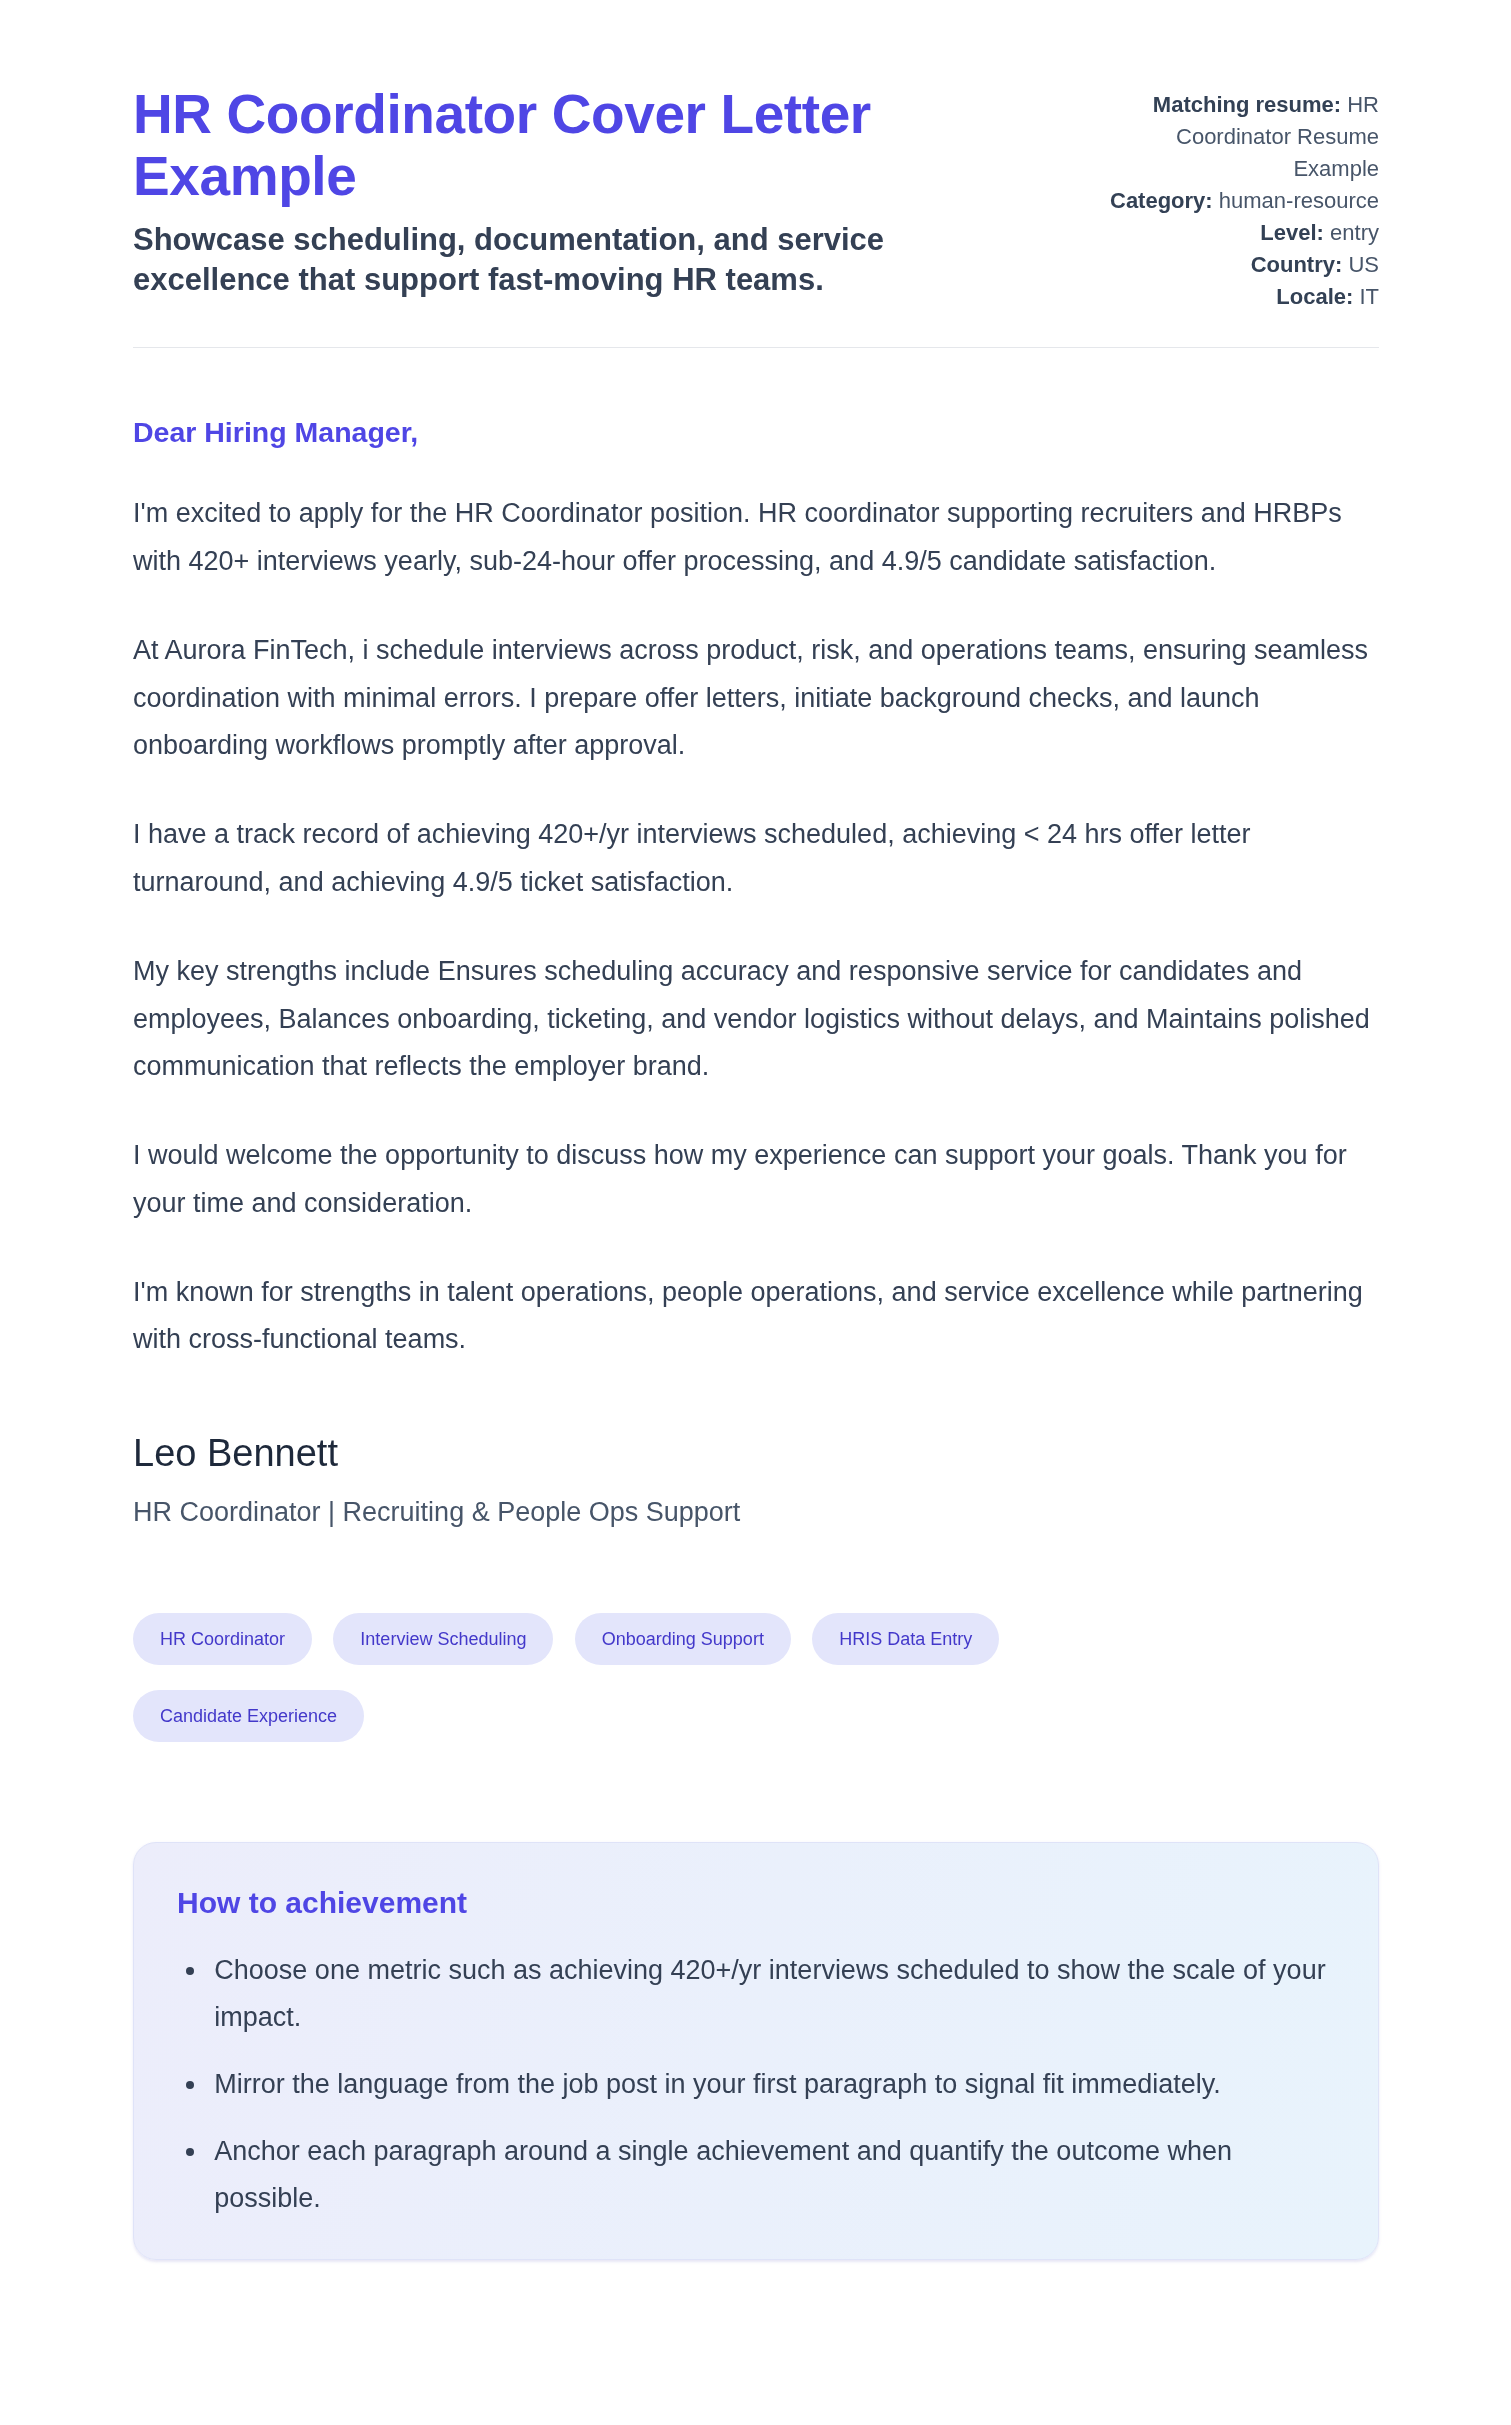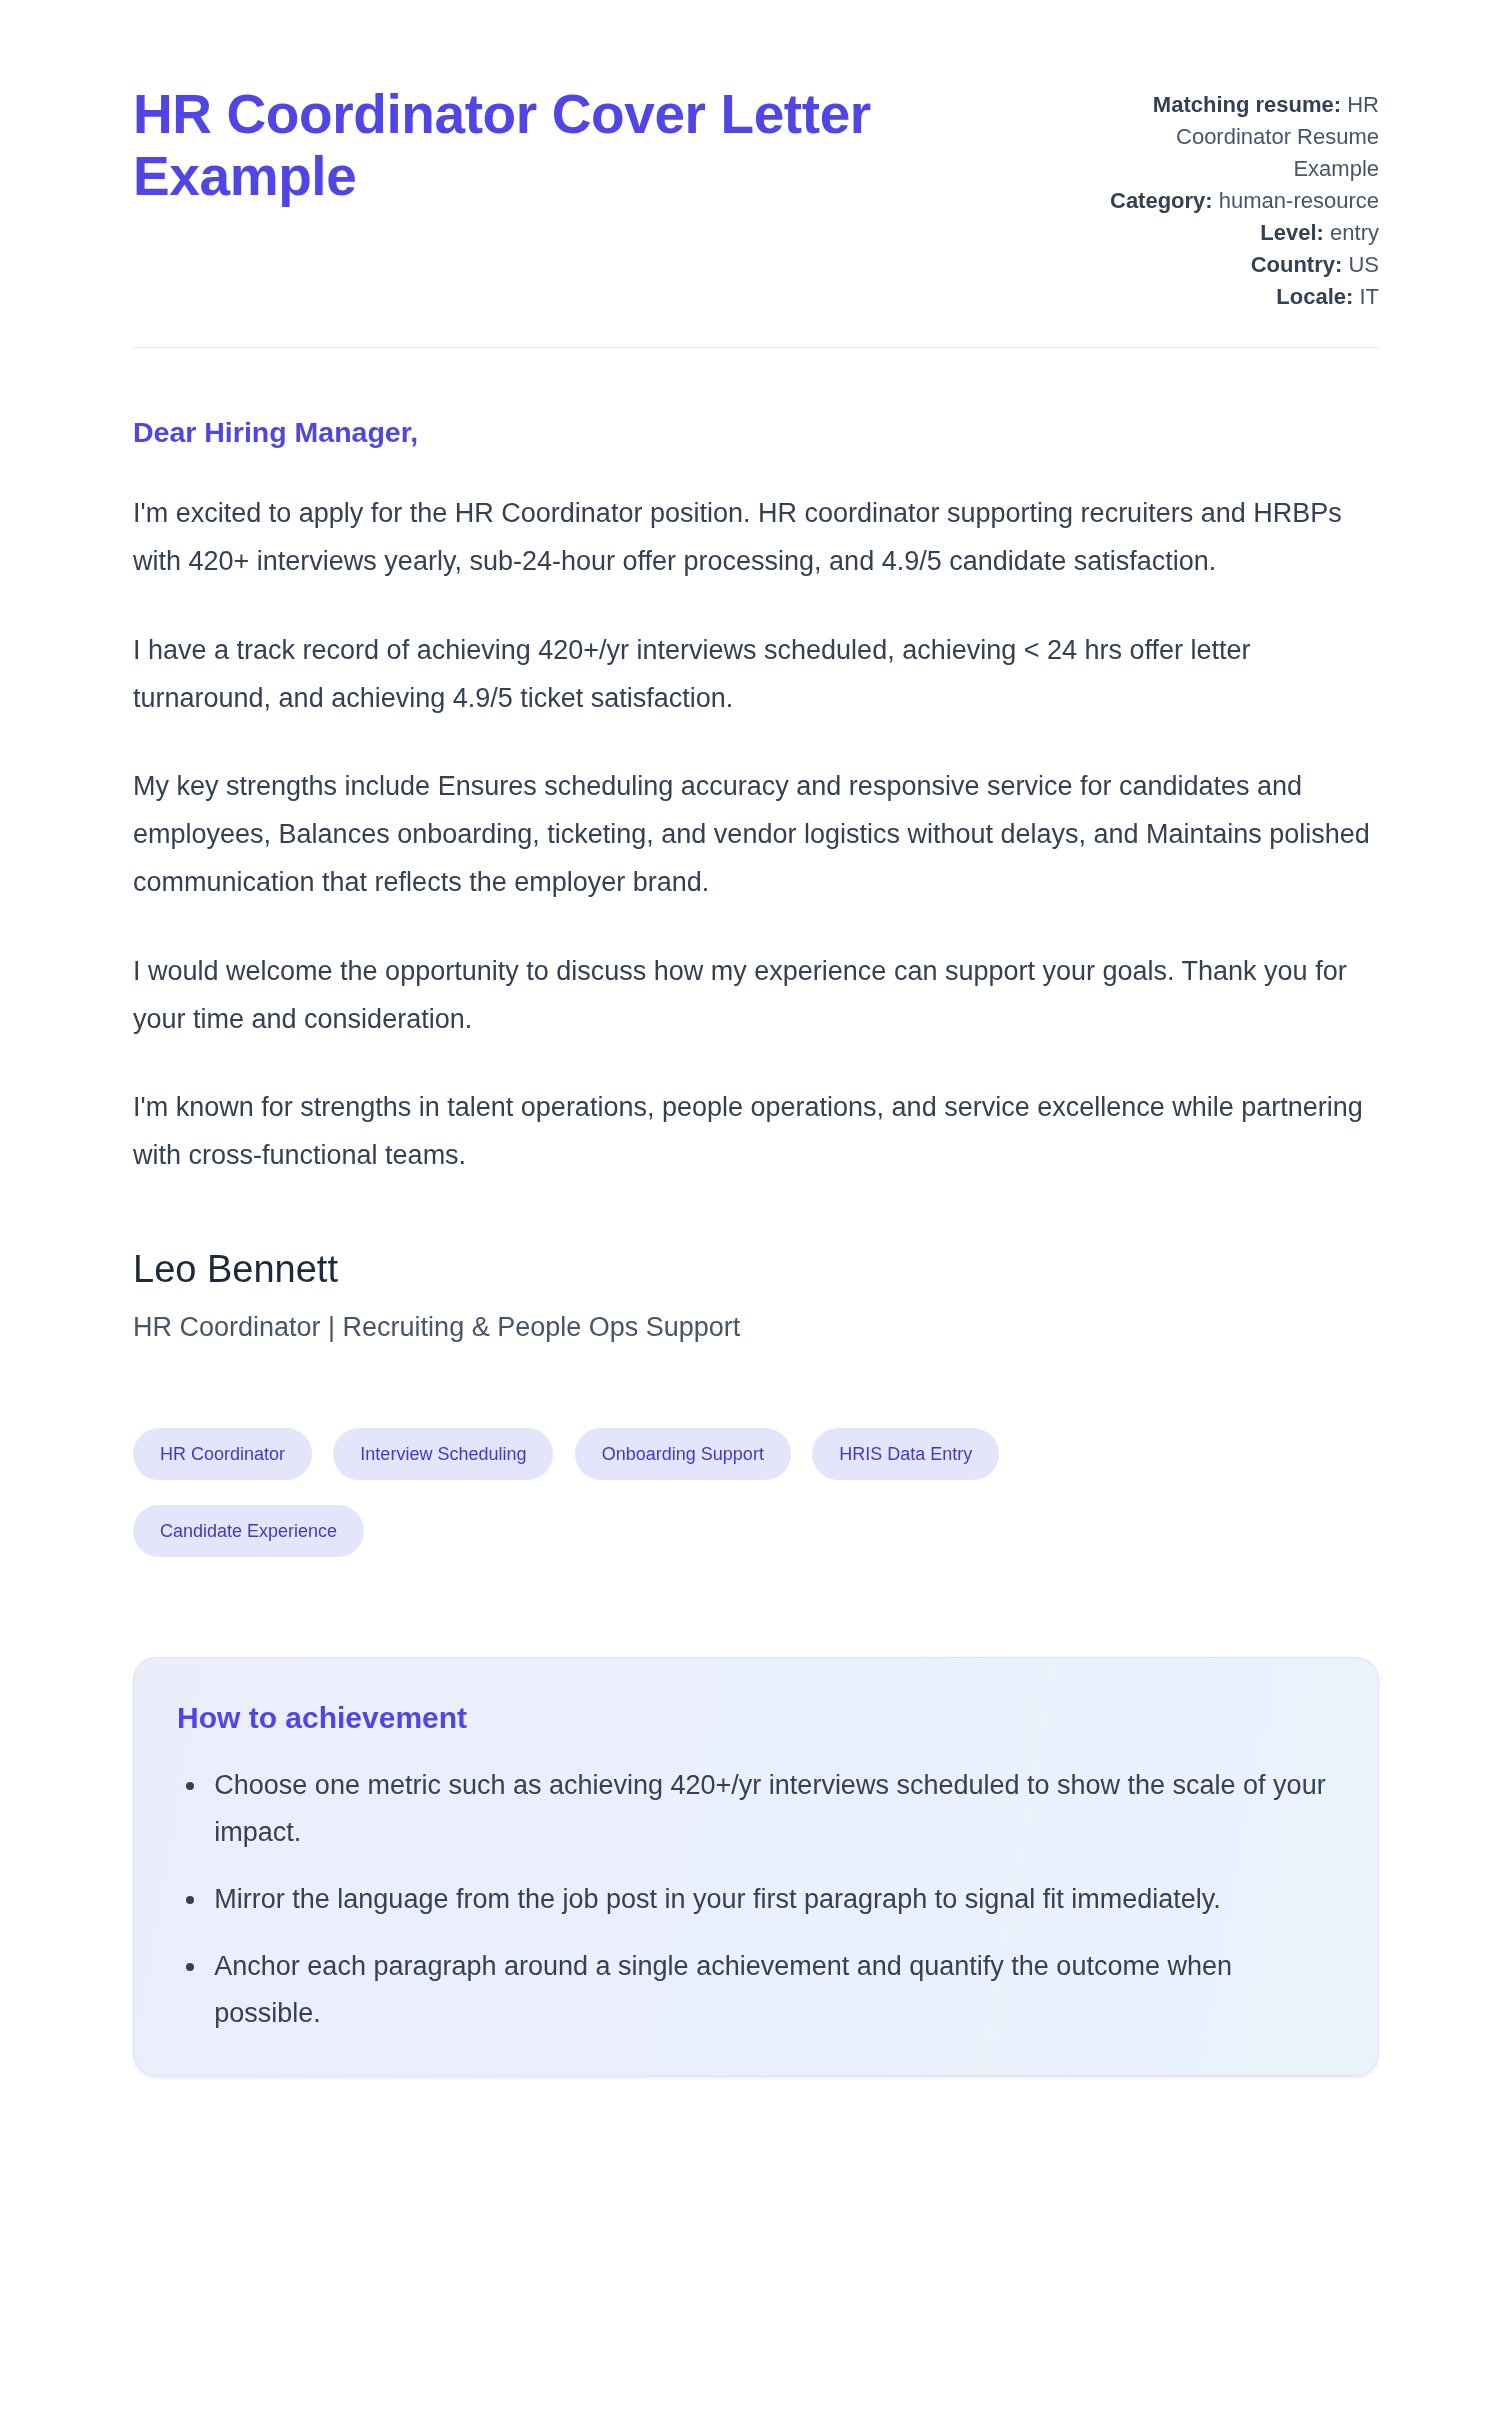--- a/index.html
+++ b/index.html
@@ -134,36 +134,38 @@
   .tips-list li:last-child{margin-bottom:0;}
 </style>
 </head>
 <body>
 
 <div class="page">
 
   <header class="header">
     <div class="header-left">
       <h1 class="title">HR Coordinator Cover Letter Example</h1>
+      <p class="subtitle">Showcase scheduling, documentation, and service excellence that support fast-moving HR teams.</p>
     </div>
     <aside class="meta">
       <div class="meta-row"><strong>Matching resume:</strong> <span>HR Coordinator Resume Example</span></div>
       <div class="meta-row"><strong>Category:</strong> <span>human-resource</span></div>
       <div class="meta-row"><strong>Level:</strong> <span>entry</span></div>
       <div class="meta-row"><strong>Country:</strong> <span>US</span></div>
       <div class="meta-row"><strong>Locale:</strong> <span>IT</span></div>
     </aside>
   </header>
 
   <hr class="divider">
 
   <main>
     <p class="greeting">Dear Hiring Manager,</p>
 
     <p class="para">I'm excited to apply for the HR Coordinator position. HR coordinator supporting recruiters and HRBPs with 420+ interviews yearly, sub-24-hour offer processing, and 4.9/5 candidate satisfaction.</p>
+    <p class="para">At Aurora FinTech, i schedule interviews across product, risk, and operations teams, ensuring seamless coordination with minimal errors. I prepare offer letters, initiate background checks, and launch onboarding workflows promptly after approval.</p>
     <p class="para">I have a track record of achieving 420+/yr interviews scheduled, achieving &lt; 24 hrs offer letter turnaround, and achieving 4.9/5 ticket satisfaction.</p>
     <p class="para">My key strengths include Ensures scheduling accuracy and responsive service for candidates and employees, Balances onboarding, ticketing, and vendor logistics without delays, and Maintains polished communication that reflects the employer brand.</p>
     <p class="para">I would welcome the opportunity to discuss how my experience can support your goals. Thank you for your time and consideration.</p>
     <p class="para">I'm known for strengths in talent operations, people operations, and service excellence while partnering with cross-functional teams.</p>
 
     <p class="sig-name">Leo Bennett</p>
     <p class="sig-role">HR Coordinator | Recruiting &amp; People Ops Support</p>
 
     <div class="tags">
       <span class="tag">HR Coordinator</span>

